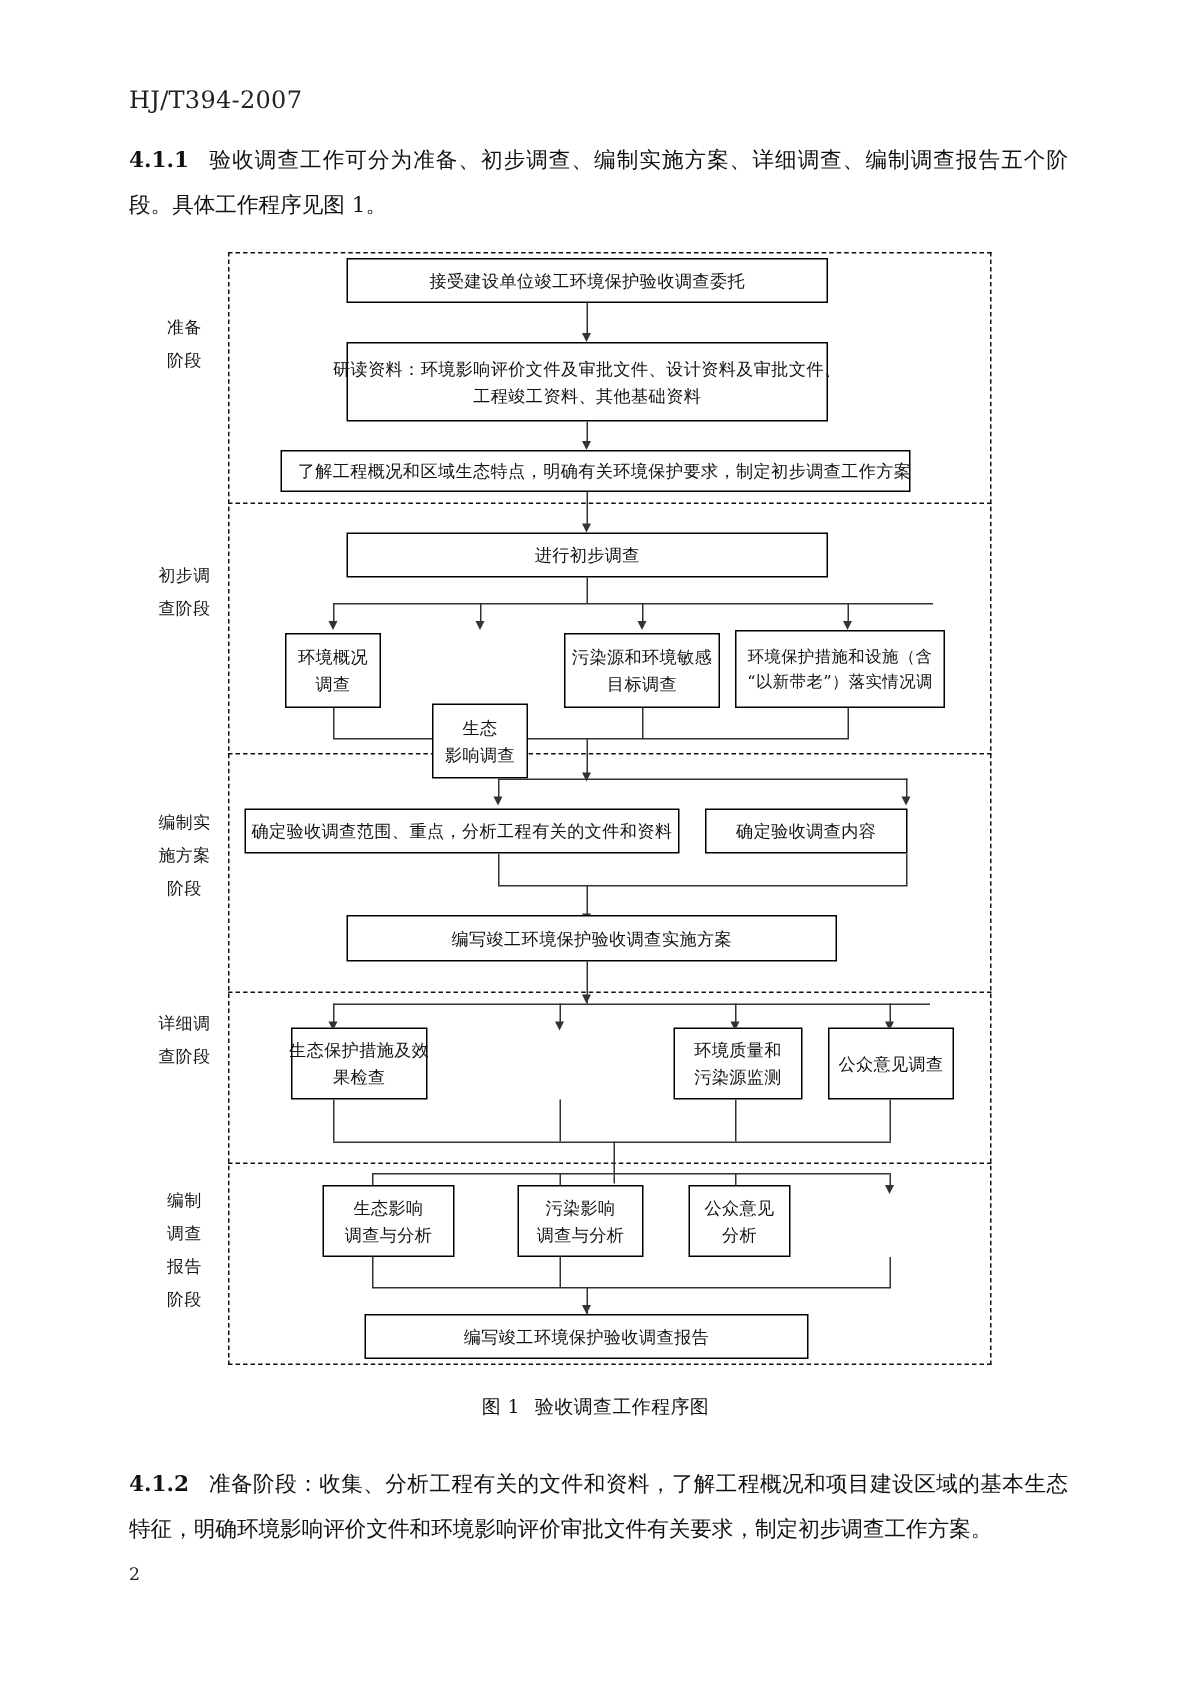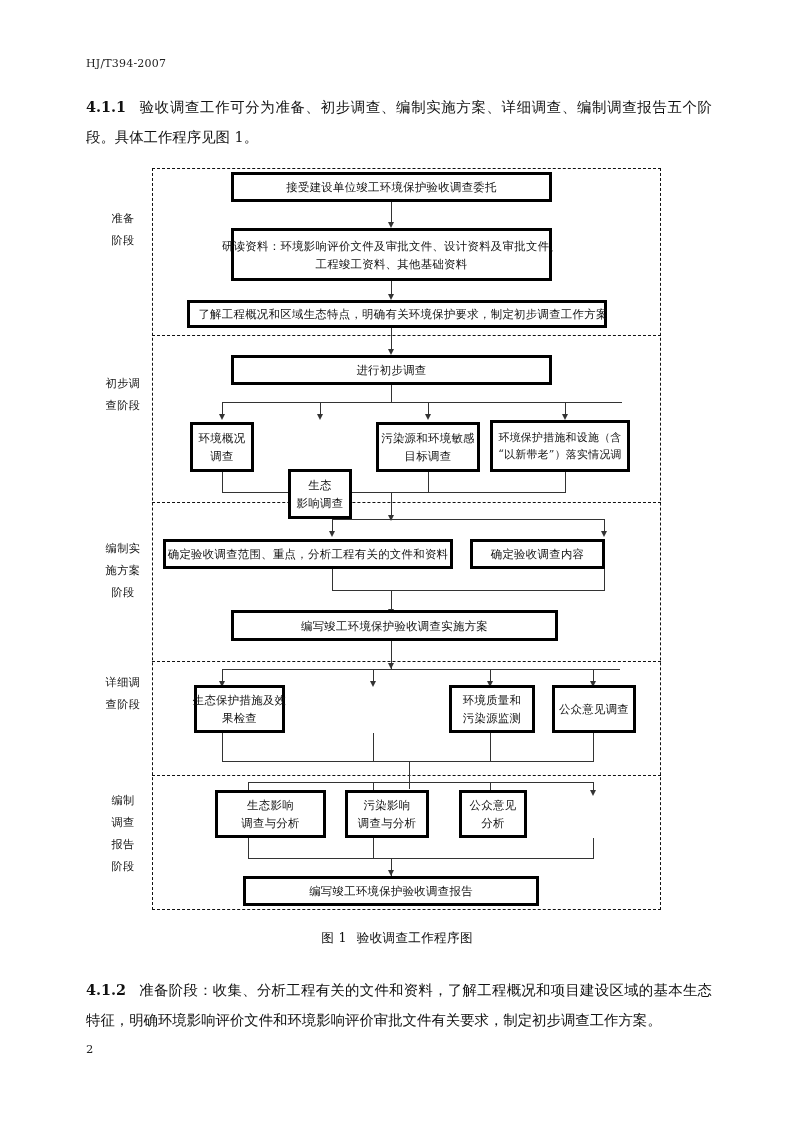--- a/index.html
+++ b/index.html
@@ -19,21 +19,21 @@
   .page {
     position: absolute;
     inset: 0;
   }
 
   
   .doc-header {
     position: absolute;
     left: 86px;
     top: 57px;
-    font-size: 11px;
+    font-size: 16px;
     letter-spacing: 0.2px;
     color: #222;
     font-family: "DejaVu Serif", "Liberation Serif", serif;
   }
 
   
   .para {
     position: absolute;
     left: 86px;
     width: 626px;
@@ -99,21 +99,21 @@
     text-align: center;
     font-size: 11.2px;
     line-height: 22px;
     color: #151515;
     letter-spacing: 0.4px;
   }
 
   
   .box {
     position: absolute;
-    border: 3px solid #000000;
+    border: 1px solid #000000;
     box-sizing: border-box;
     background: #ffffff;
     display: flex;
     flex-direction: column;
     align-items: center;
     justify-content: center;
     text-align: center;
     font-size: 11.4px;
     line-height: 18px;
     color: #111;
@@ -299,21 +299,21 @@
   <div class="hline" style="left:248px; top:782px; width:345px;"></div>
   <div class="vline" style="left:248px; top:782px; height:12px;"></div>
   <div class="arrow" style="left:245px; top:790px;"></div>
   <div class="vline" style="left:373px; top:782px; height:12px;"></div>
   <div class="arrow" style="left:370px; top:790px;"></div>
   <div class="vline" style="left:490px; top:782px; height:12px;"></div>
   <div class="arrow" style="left:487px; top:790px;"></div>
   <div class="vline" style="left:593px; top:782px; height:12px;"></div>
   <div class="arrow" style="left:590px; top:790px;"></div>
 
-  <div class="box" style="left:215px; top:790px; width:111px; height:48px;">
+  <div class="box" style="left:215px; top:790px; width:88px; height:48px;">
     <span class="ln">生态影响</span>
     <span class="ln">调查与分析</span>
   </div>
   <div class="box" style="left:345px; top:790px; width:84px; height:48px;">
     <span class="ln">污染影响</span>
     <span class="ln">调查与分析</span>
   </div>
   <div class="box" style="left:459px; top:790px; width:68px; height:48px;">
     <span class="ln">公众意见</span>
     <span class="ln">分析</span>

